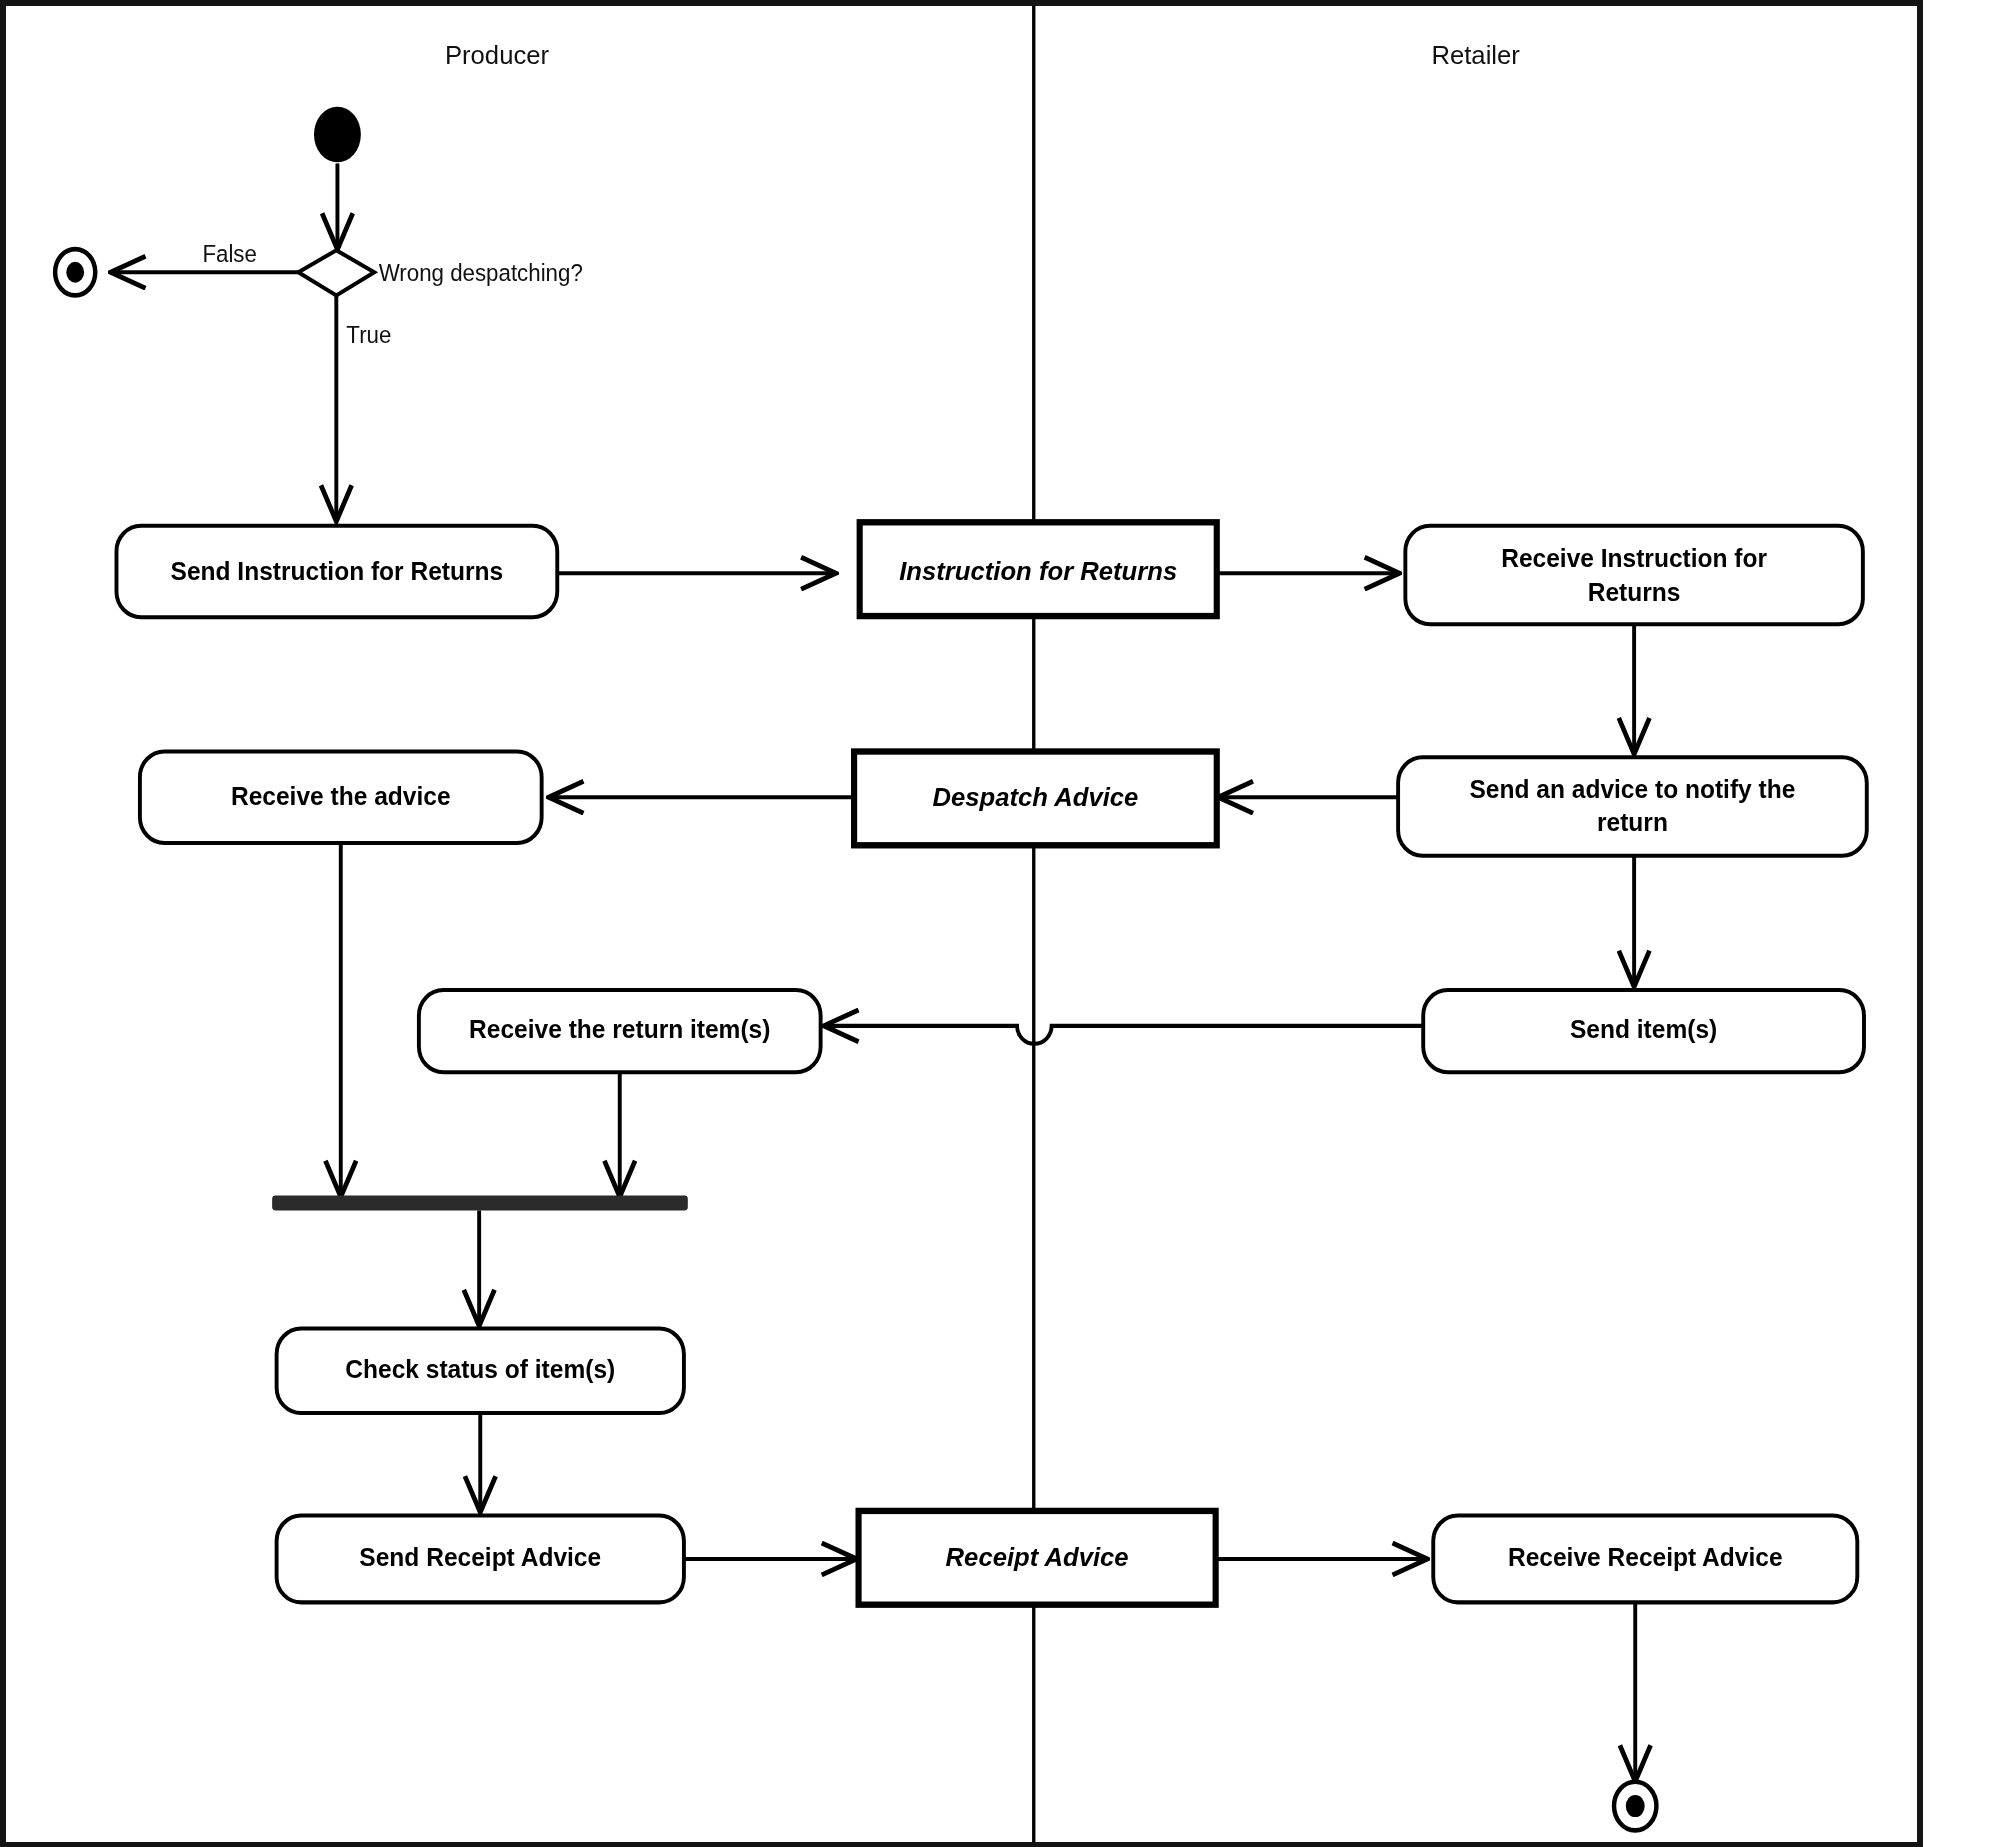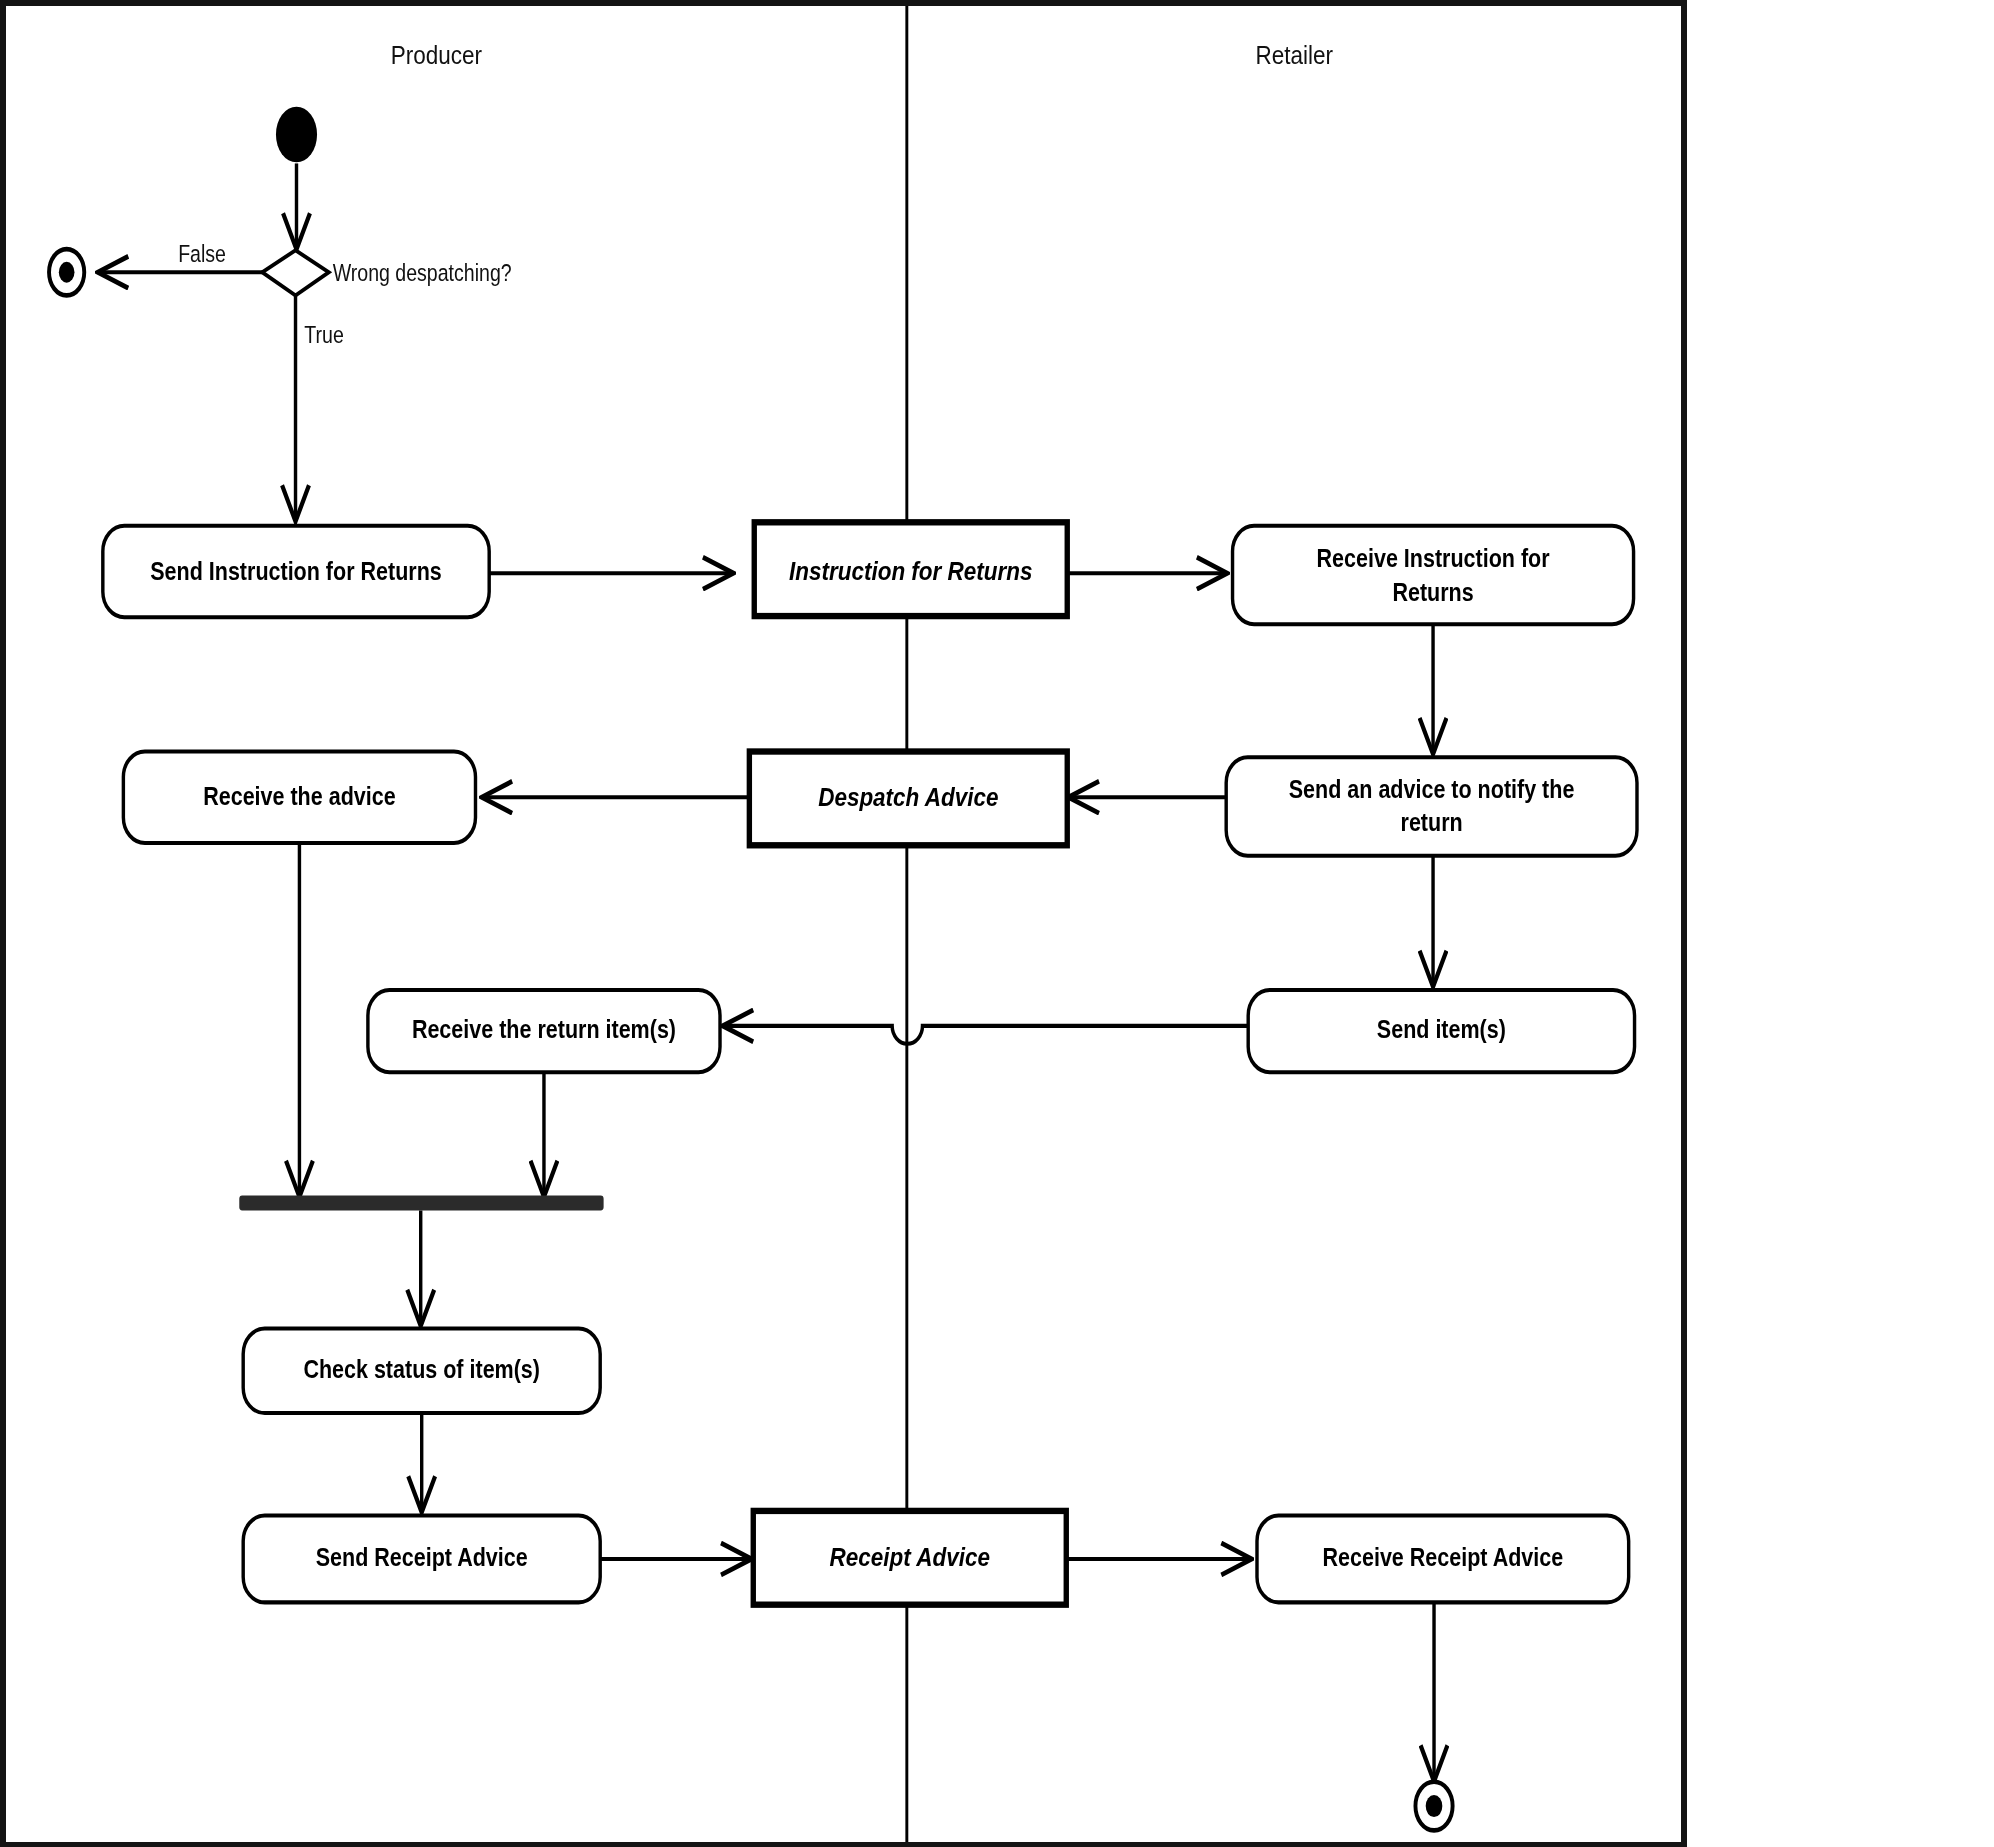--- a/index.html
+++ b/index.html
@@ -1,20 +1,20 @@
 <!DOCTYPE html>
 <html style="font-size:9.3px"><head>
 <meta charset="utf-8">
 <title>UML Activity Diagram</title>
 <style>
   html,body{margin:0;padding:0;background:#ffffff;}
   body{font-family:"Liberation Sans", sans-serif;}
   #frame{
     position:relative;
-    width:1687px;height:1848px;
+    width:1923px;height:1848px;
     background:#ffffff;
     box-sizing:border-box;
     border:6.4px solid #141414;
     overflow:hidden;
   }
   #canvas{position:absolute;left:0;top:0;width:100%;height:100%;display:block;}
   .lane-title{
     font-family:"Liberation Sans", sans-serif;
     font-size:46px;
     fill:#111111;

